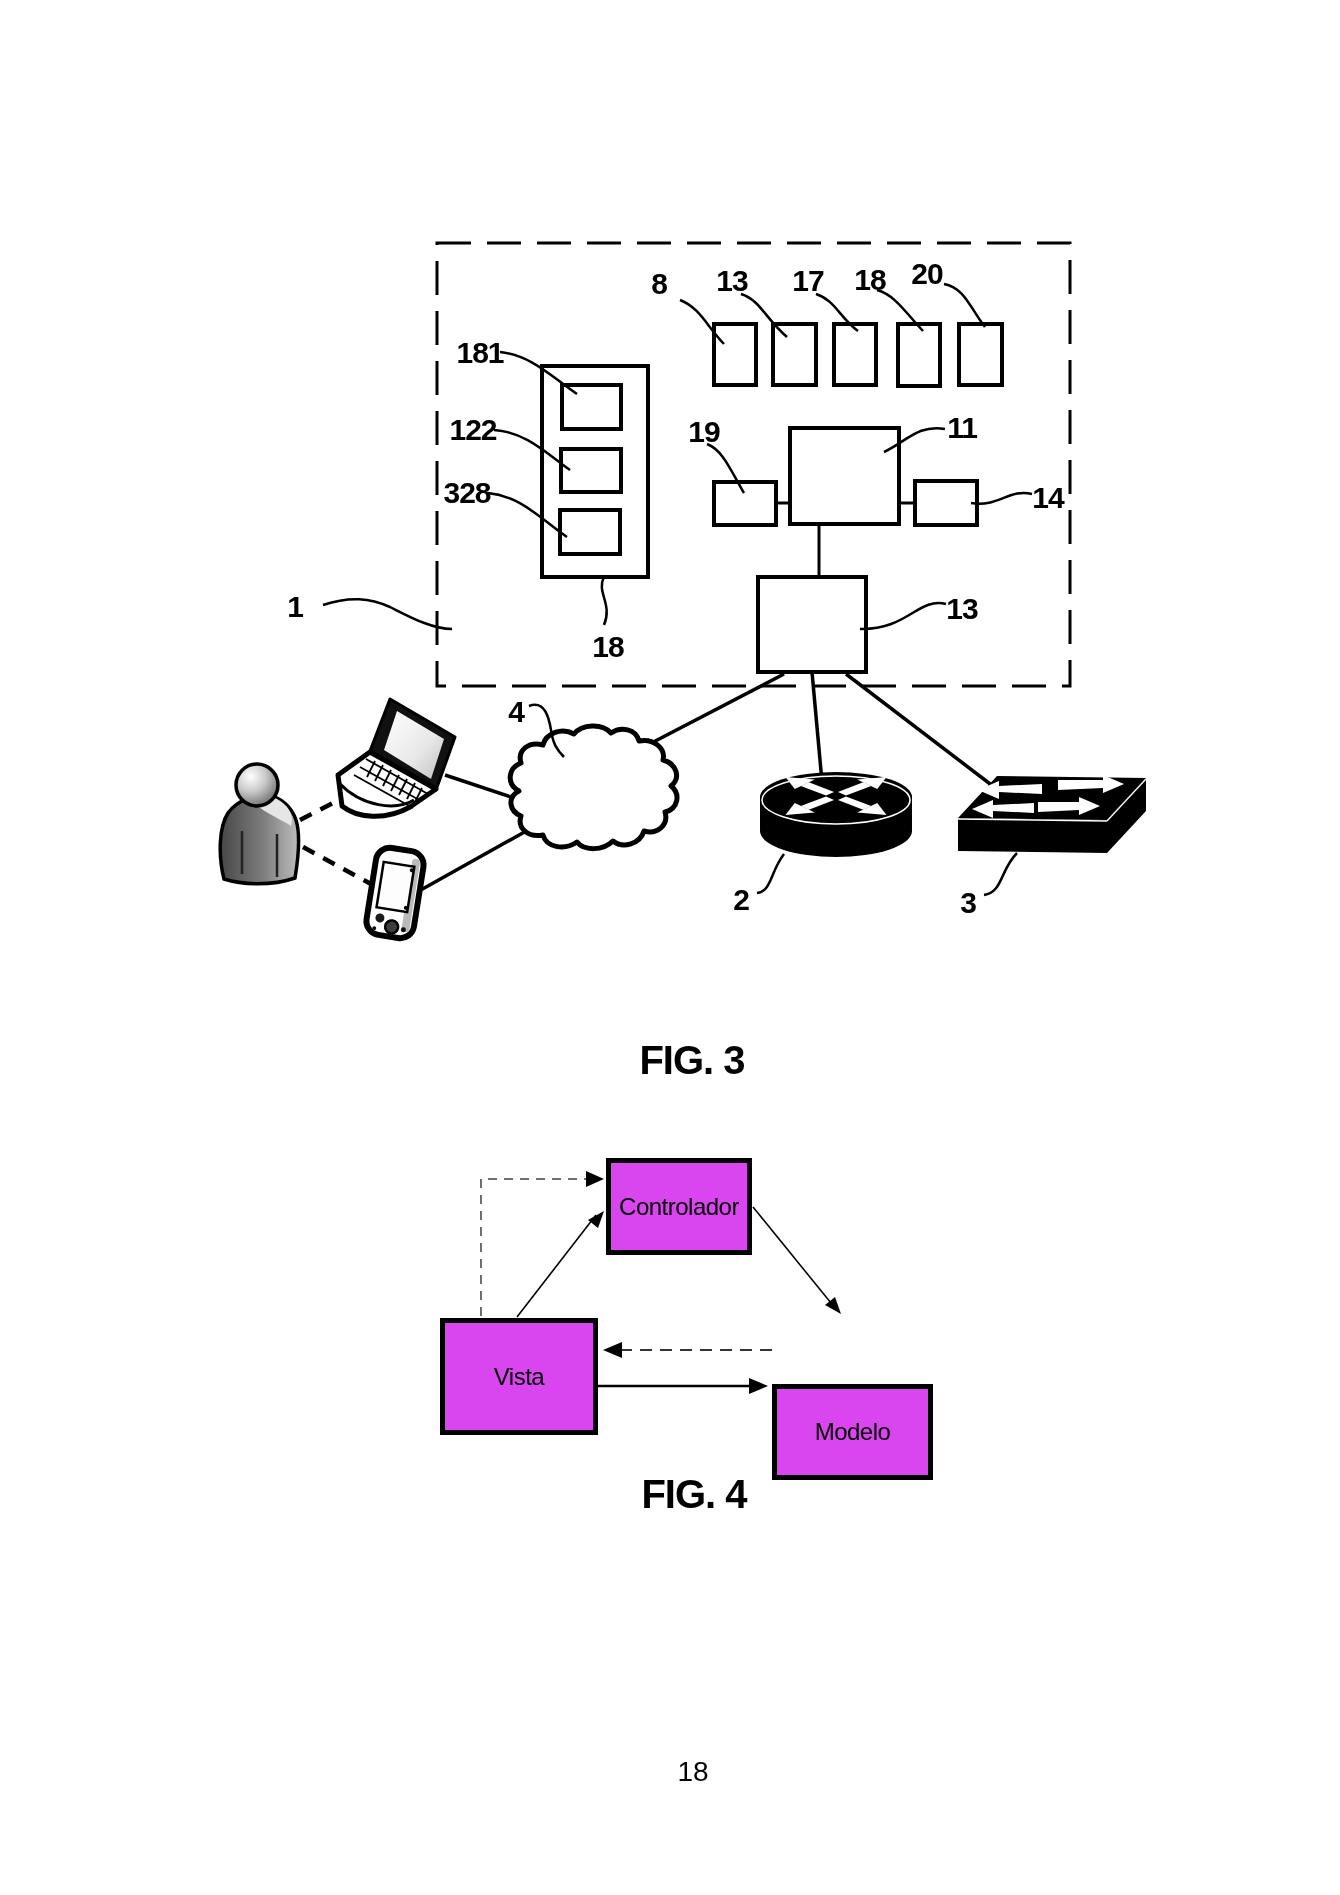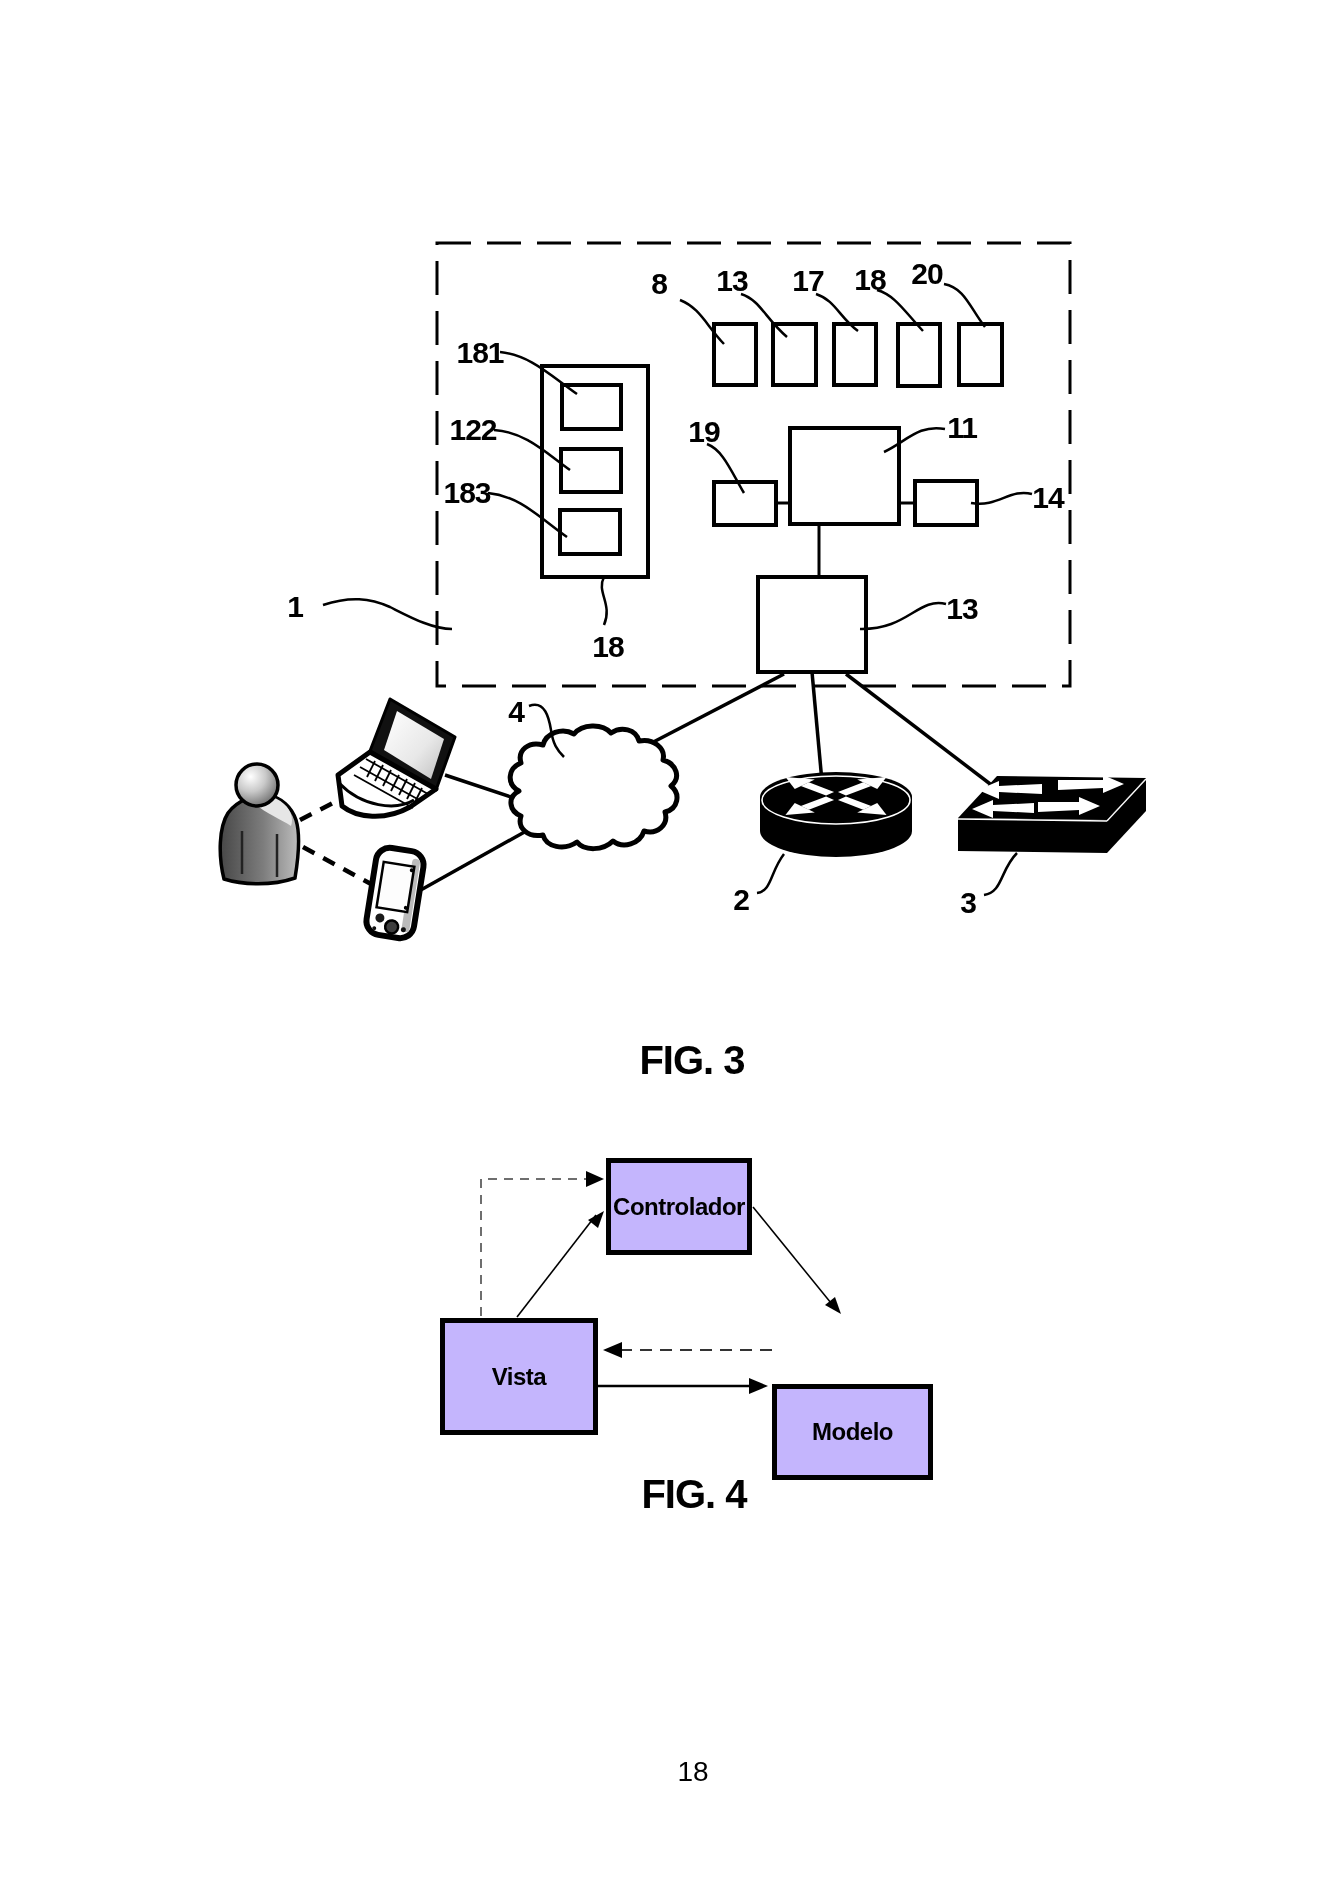--- a/index.html
+++ b/index.html
@@ -4,23 +4,23 @@
 <style>
   html,body{margin:0;padding:0;background:#e8e8e8;}
   .page{
     position:relative;width:1340px;height:1895px;margin:0 auto;
     background:#ffffff;overflow:hidden;
     font-family:"Liberation Sans",sans-serif;color:#000;
   }
   .art{position:absolute;left:0;top:0;width:1340px;height:1895px;z-index:3;pointer-events:none;}
   .box{position:absolute;box-sizing:border-box;border:4px solid #000;background:#fff;z-index:1;}
   .mvcbox{
-    position:absolute;box-sizing:border-box;border:5px solid #000;background:#c4b5fd;z-index:1;
+    position:absolute;box-sizing:border-box;border:5px solid #000;background:#d946ef;z-index:1;
     display:flex;align-items:center;justify-content:center;
-    font-weight:bold;font-size:24px;letter-spacing:-0.5px;
+    font-weight:normal;font-size:24px;letter-spacing:-0.5px;
   }
   .ref{
     position:absolute;transform:translate(-50%,-50%);z-index:4;
     font-weight:bold;font-size:30px;line-height:1;letter-spacing:-1px;white-space:nowrap;
   }
   .caption{
     position:absolute;transform:translate(-50%,-50%);z-index:4;
     font-weight:bold;font-size:40px;line-height:1;letter-spacing:-1px;white-space:nowrap;
   }
   .pageno{
@@ -58,21 +58,21 @@
   <div class="ref" style="left:962px;top:609px">13</div>
   <div class="ref" style="left:1048px;top:498px">14</div>
   <div class="ref" style="left:659px;top:284px">8</div>
   <div class="ref" style="left:732px;top:281px">13</div>
   <div class="ref" style="left:808px;top:281px">17</div>
   <div class="ref" style="left:608px;top:647px">18</div>
   <div class="ref" style="left:870px;top:280px">18</div>
   <div class="ref" style="left:927px;top:274px">20</div>
   <div class="ref" style="left:480px;top:353px">181</div>
   <div class="ref" style="left:473px;top:430px">122</div>
-  <div class="ref" style="left:467px;top:493px">183</div>
+  <div class="ref" style="left:467px;top:493px">328</div>
 
   <div class="caption" style="left:692px;top:1060px">FIG. 3</div>
   <div class="caption" style="left:694px;top:1494px">FIG. 4</div>
   <div class="pageno" style="left:693px;top:1772px">18</div>
 
   <div class="mvcbox" style="left:606px;top:1158px;width:146px;height:97px">
     <span>Controlador</span>
   </div>
   <div class="mvcbox" style="left:440px;top:1318px;width:158px;height:117px">
     <span>Vista</span>

